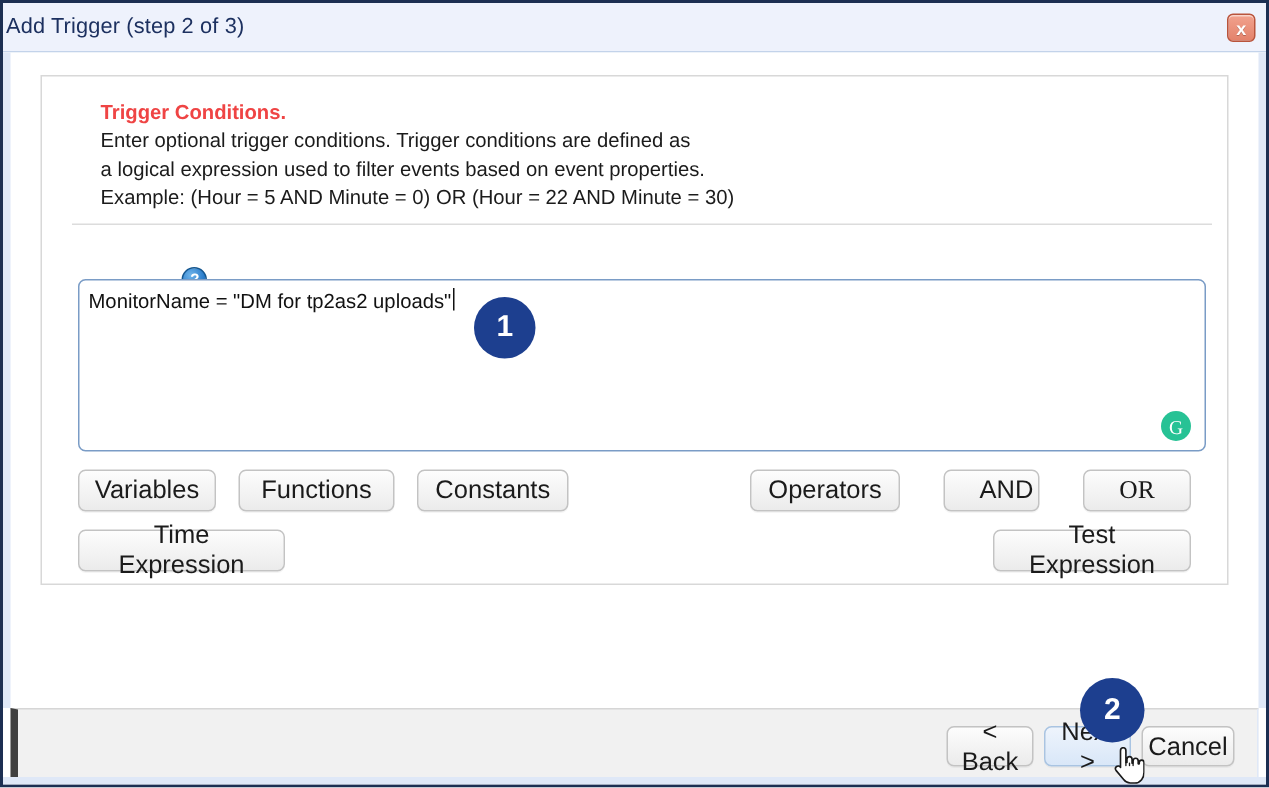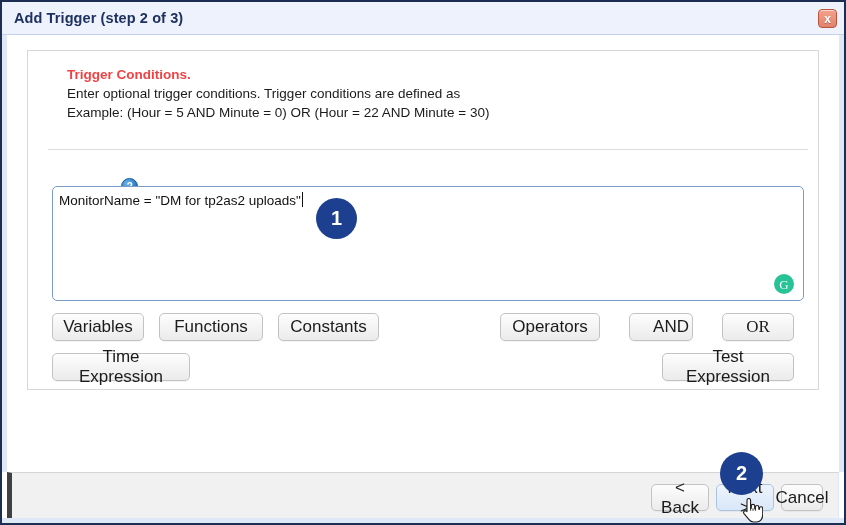--- a/index.html
+++ b/index.html
@@ -29,23 +29,23 @@
     top: 0;
     width: 842px;
     height: 33px;
     box-sizing: border-box;
     background: #eef2fc;
     border-bottom: 1px solid #c3d3ea;
     display: flex;
     align-items: center;
   }
   .titlebar-title {
-    margin-left: 12px;
+    margin-left: 2px;
     font-size: 14.5px;
-    font-weight: bold;
+    font-weight: normal;
     color: #1d3160;
     letter-spacing: 0.1px;
     white-space: nowrap;
   }
   .close-btn {
     position: absolute;
     right: 7px;
     top: 7px;
     width: 19px;
     height: 19px;
@@ -250,21 +250,21 @@
   }
   .footer-btns {
     position: absolute;
     right: 15px;
     top: 11px;
     display: flex;
     gap: 7px;
   }
   #btn-back   { width: 58px; height: 27px; }
   #btn-next   { width: 58px; height: 27px; background: linear-gradient(#eef4fc, #d9e7f8); border-color: #a9c4e2; }
-  #btn-cancel { width: 42px; height: 27px; }
+  #btn-cancel { width: 62px; height: 27px; }
 
   .bottom-strip {
     position: absolute;
     left: 0;
     bottom: 0;
     width: 842px;
     height: 5px;
     background: #dfe8f7;
   }
 
@@ -305,20 +305,21 @@
     </div>
   </div>
 
   <div class="body-area">
 
     <div class="panel">
 
       <div class="intro">
         <div class="intro-title">Trigger Conditions.</div>
         <div class="intro-line">Enter optional trigger conditions. Trigger conditions are defined as</div>
+        <div class="intro-line">a logical expression used to filter events based on event properties.</div>
         <div class="intro-line">Example: (Hour = 5 AND Minute = 0) OR (Hour = 22 AND Minute = 30)</div>
       </div>
 
       <div class="divider"></div>
 
       <div class="expr-label-row">
         <span class="expr-label">Expression</span>
         <span class="help-icon">
           <span>?</span>
         </span>

